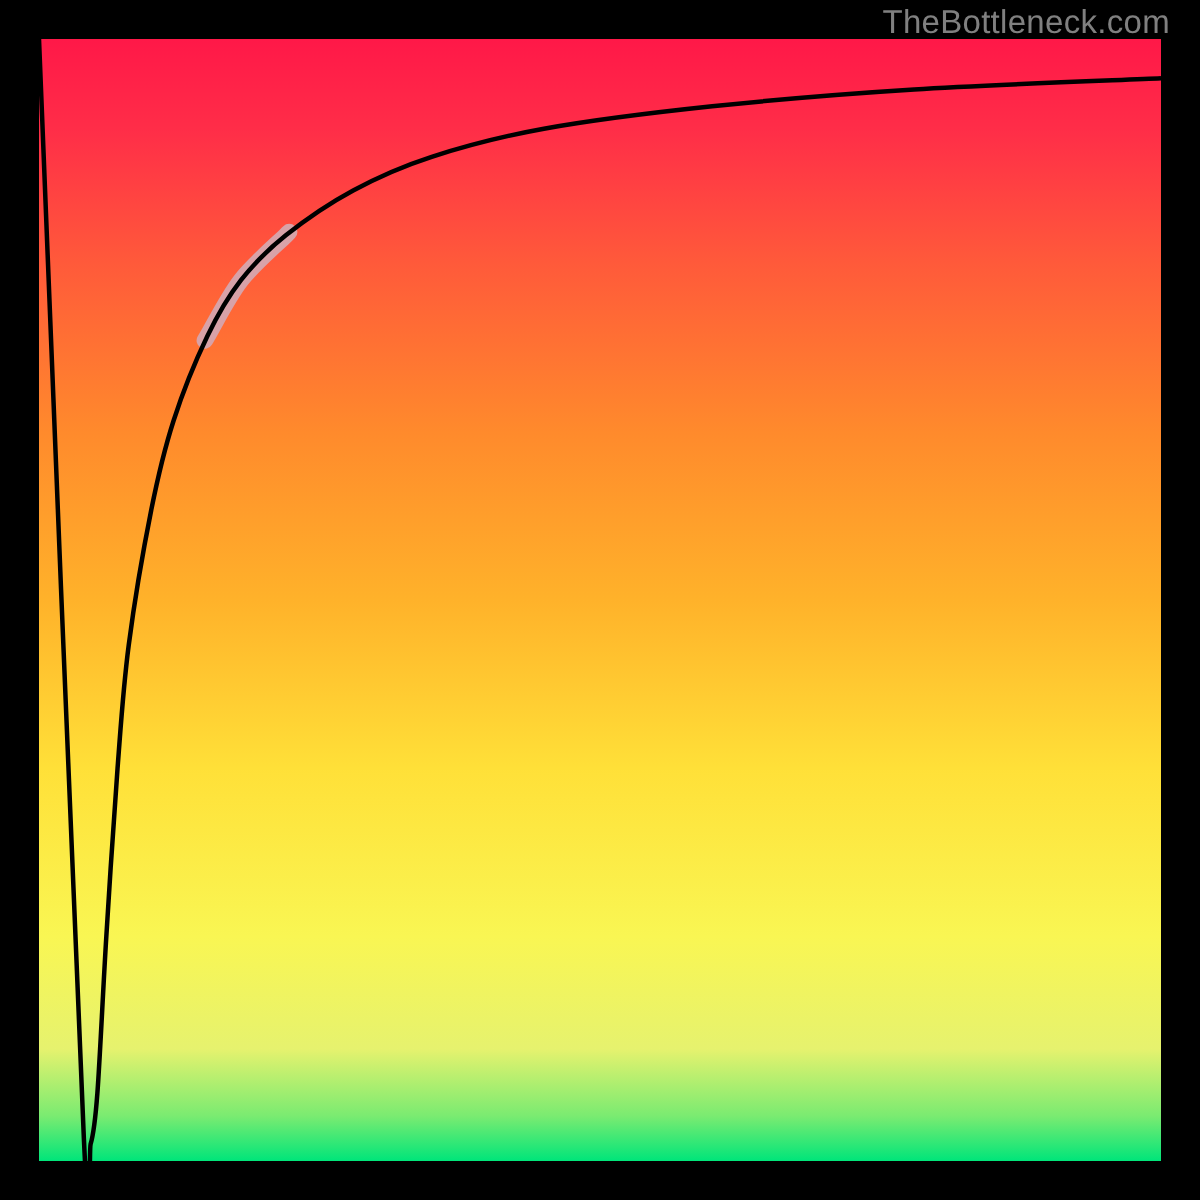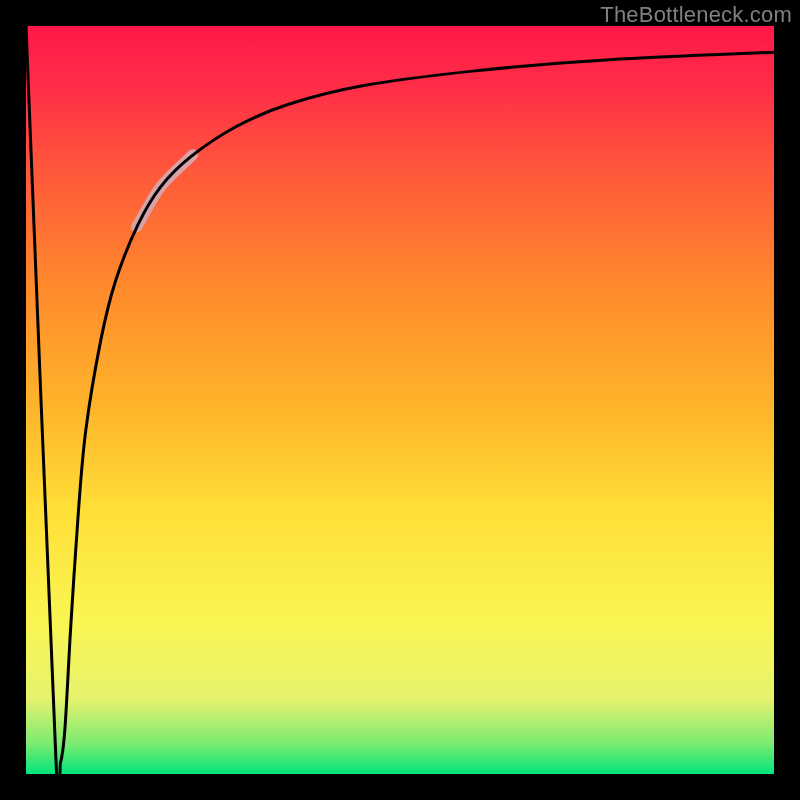--- a/index.html
+++ b/index.html
@@ -29,21 +29,21 @@
     position: absolute;
     inset: 0;
   }
   .curve-svg {
     position: absolute;
     inset: 0;
   }
   .watermark {
     position: absolute;
     top: 2px;
-    right: 8px;
+    right: 20px;
     color: #808080;
     font-size: 22px;
     font-weight: 500;
     letter-spacing: 0.2px;
   }
 </style>
 </head>
 <body>
 
 <div class="frame">

